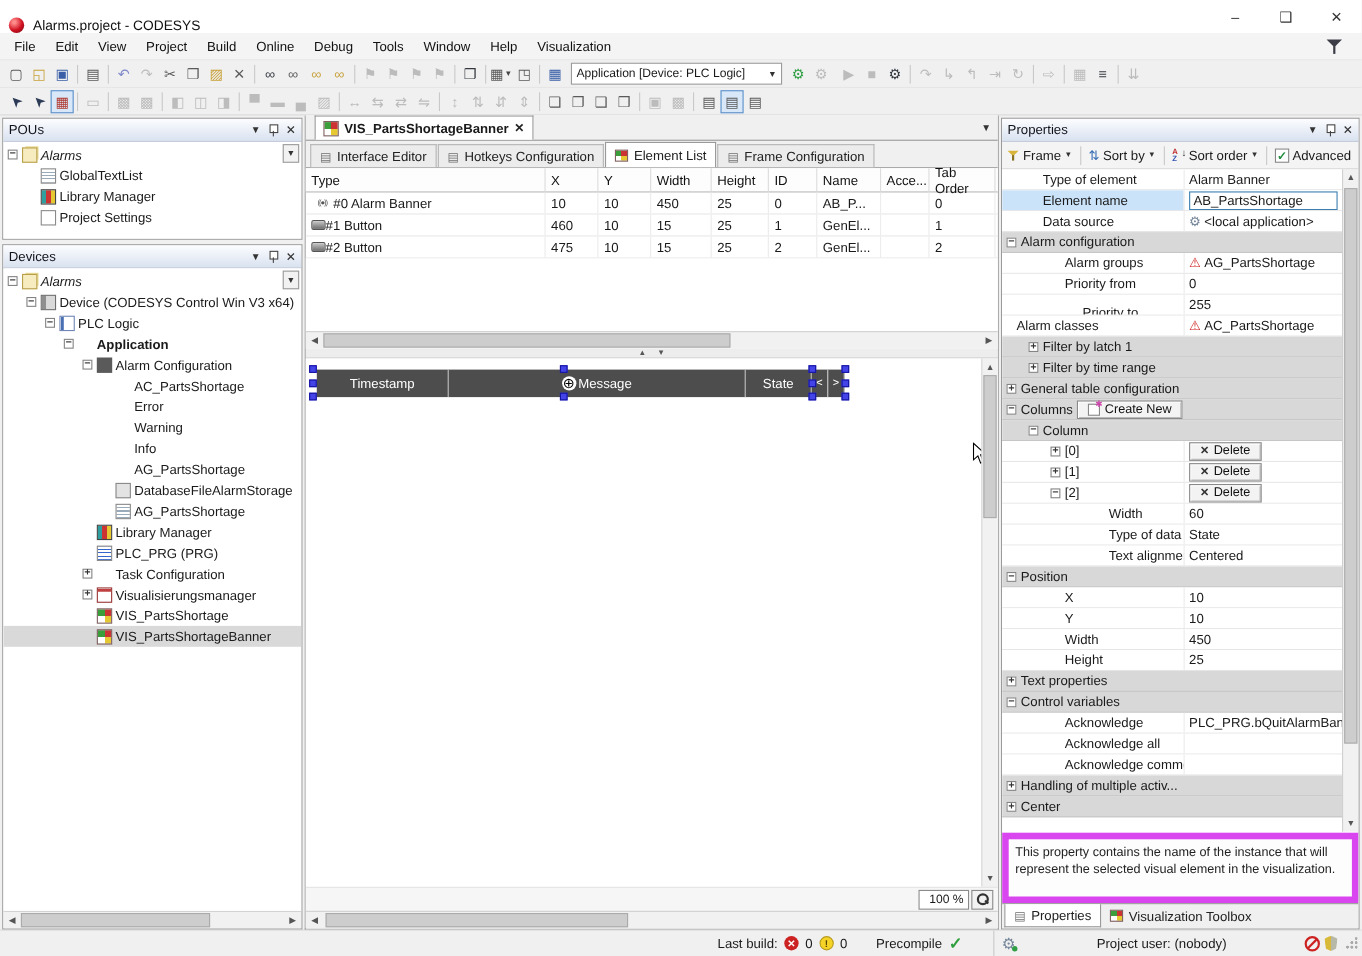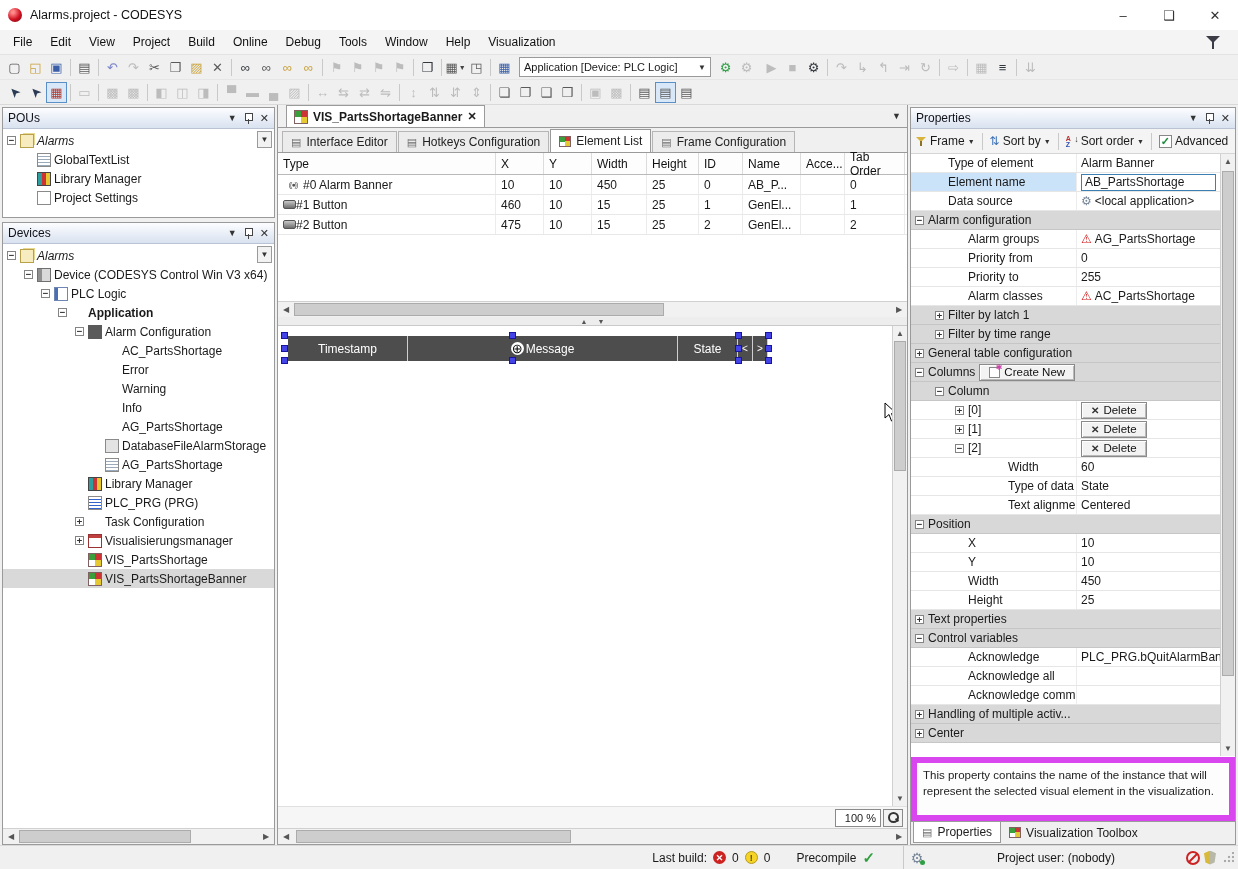--- a/index.html
+++ b/index.html
@@ -1,19 +1,19 @@
 <!DOCTYPE html>
 <html><head>
 <meta charset="utf-8">
 <style>
   *{box-sizing:border-box;margin:0;padding:0}
   html,body{width:1238px;height:869px;overflow:hidden}
   body{font-family:"Liberation Sans",sans-serif;font-size:12px;background:#f0f0f0;color:#1a1a1a;position:relative}
   
-  .titlebar{height:30px;background:#fff;display:flex;align-items:center;padding-left:8px;gap:8px}
+  .titlebar{height:30px;background:#fff;display:flex;align-items:flex-end;padding-left:8px;gap:8px}
   .appicon{width:14px;height:14px;border-radius:50%;background:radial-gradient(circle at 35% 30%,#ff8a8a 10%,#cf1020 55%,#7a0a12 95%)}
   .title-text{font-size:12.5px;color:#111}
   .wincontrols{margin-left:auto;display:flex;height:30px}
   .winbtn{width:46px;display:flex;align-items:center;justify-content:center;font-size:13px;color:#333}
   .menubar{height:25px;background:#f4f4f4;display:flex;align-items:center;padding:0 4px;border-bottom:1px solid #e3e3e3}
   .menu-item{padding:3px 9px;color:#111}
   .funnel{margin-left:auto;margin-right:14px;width:14px;height:13px;position:relative}
   .funnel::before{content:"";position:absolute;left:0;top:0;border-left:7px solid transparent;border-right:7px solid transparent;border-top:7px solid #3c3c46}
   .funnel::after{content:"";position:absolute;left:6px;top:6px;width:2px;height:7px;background:#3c3c46}
   .toolbar{height:25px;display:flex;align-items:center;padding:0 4px;background:#f0f0f0}
@@ -798,30 +798,30 @@
               <div class="prow ">
                 <span class="plabel" style="padding-left: 44px;">
                   <span class="exp none"></span>
                   <span>Priority from</span>
                 </span>
                 <span class="pvalue">
                   <span>0</span>
                 </span>
               </div>
               <div class="prow ">
-                <span class="plabel" style="padding-left: 44px;">
+                <span class="plabel" style="padding-left: 32px; flex-direction: column;">
                   <span class="exp none"></span>
                   <span>Priority to</span>
                 </span>
                 <span class="pvalue">
                   <span>255</span>
                 </span>
               </div>
               <div class="prow ">
-                <span class="plabel" style="padding-left: 44px;">
+                <span class="plabel" style="">
                   <span class="exp none"></span>
                   <span>Alarm classes</span>
                 </span>
                 <span class="pvalue">
                   <span class="vico-alarm">⚠</span>
                   <span>AC_PartsShortage</span>
                 </span>
               </div>
               <div class="prow sec">
                 <span class="plabel" style="padding-left: 24px;">

